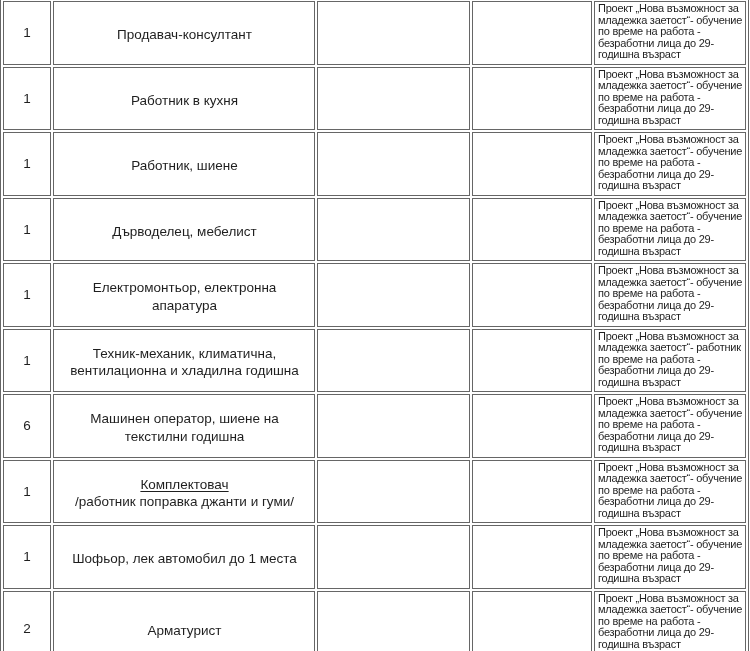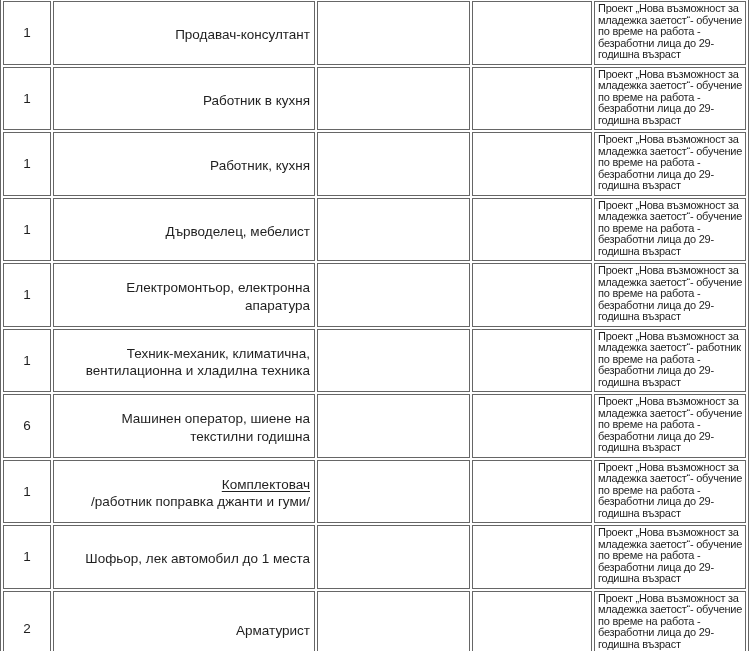--- a/index.html
+++ b/index.html
@@ -35,21 +35,21 @@
     height: 76px;
   }
   td.count-cell {
     text-align: center;
     vertical-align: middle;
     font-size: 13.5px;
     color: #1f1f1f;
   }
   td.position-cell {
     vertical-align: middle;
-    text-align: right;
+    text-align: center;
     padding: 6px 4px 2px 5px;
     font-size: 13.5px;
     line-height: 1.28;
     white-space: pre-line;
     color: #1f1f1f;
   }
   td.project-cell {
     vertical-align: top;
     text-align: left;
     padding: 1px 1px 1px 3px;
@@ -101,21 +101,21 @@
         <td class="empty-cell"></td>
         <td class="empty-cell"></td>
         <td class="project-cell"><span>Проект „Нова възможност за
 младежка заетост“- </span><b>обучение
 по време на работа -</b><span>
 безработни лица до 29-
 годишна възраст</span></td>
       </tr>
       <tr>
         <td class="count-cell">1</td>
-        <td class="position-cell">Работник, кухня</td>
+        <td class="position-cell">Работник, шиене</td>
         <td class="empty-cell"></td>
         <td class="empty-cell"></td>
         <td class="project-cell"><span>Проект „Нова възможност за
 младежка заетост“- </span><b>обучение
 по време на работа -</b><span>
 безработни лица до 29-
 годишна възраст</span></td>
       </tr>
       <tr>
         <td class="count-cell">1</td>
@@ -136,21 +136,21 @@
         <td class="empty-cell"></td>
         <td class="project-cell"><span>Проект „Нова възможност за
 младежка заетост“- </span><b>обучение
 по време на работа -</b><span>
 безработни лица до 29-
 годишна възраст</span></td>
       </tr>
       <tr>
         <td class="count-cell">1</td>
         <td class="position-cell">Техник-механик, климатична,
-вентилационна и хладилна техника</td>
+вентилационна и хладилна годишна</td>
         <td class="empty-cell"></td>
         <td class="empty-cell"></td>
         <td class="project-cell"><span>Проект „Нова възможност за
 младежка заетост“- </span><b>работник
 по време на работа -</b><span>
 безработни лица до 29-
 годишна възраст</span></td>
       </tr>
       <tr>
         <td class="count-cell">6</td>

